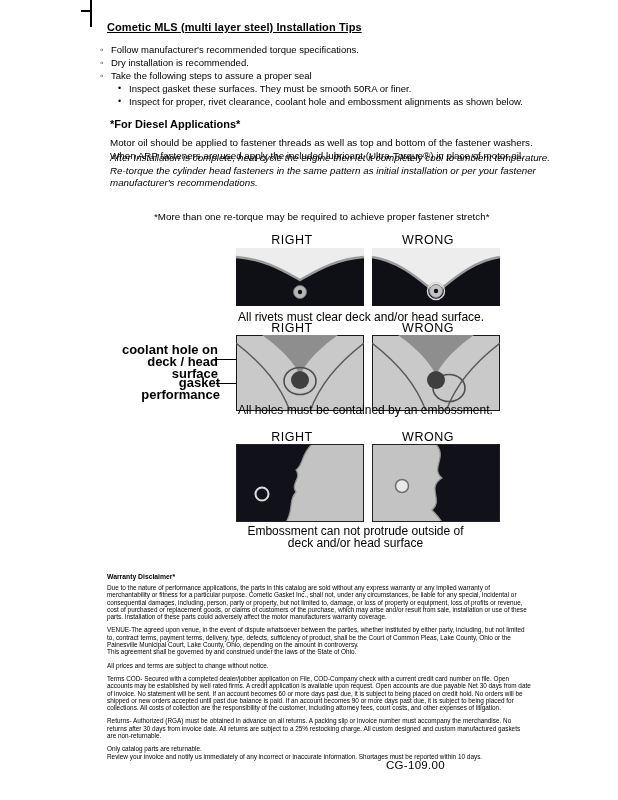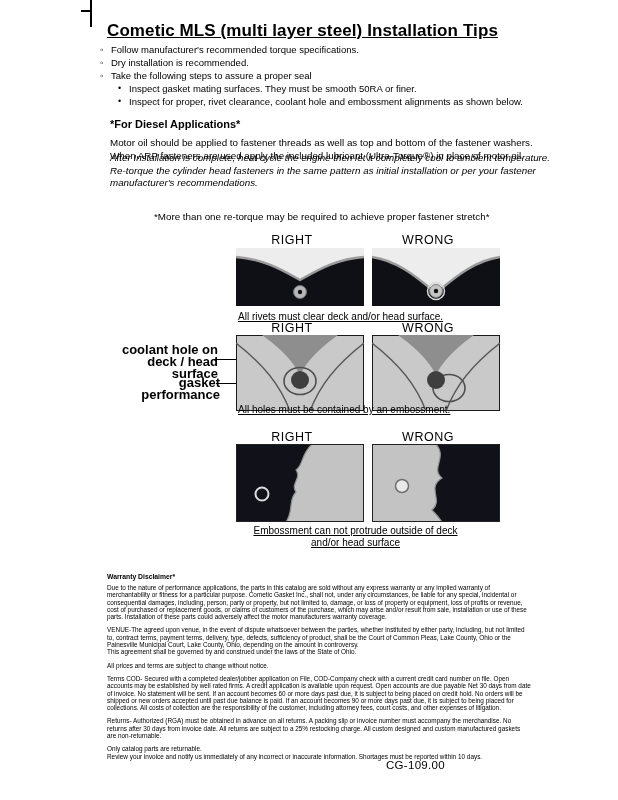--- a/index.html
+++ b/index.html
@@ -10,21 +10,21 @@
     overflow:hidden;
   }
   .page { position:absolute; inset:0; background:#fff; }
 
   
   .crop-v { position:absolute; left:90px; top:0; width:2px; height:27px; background:#000; }
   .crop-h { position:absolute; left:81px; top:10px; width:9px; height:2px; background:#000; }
 
   .title {
     position:absolute; left:107px; top:21px;
-    font-size:17px; font-weight:bold; text-decoration:underline;
+    font-size:11px; font-weight:bold; text-decoration:underline;
     letter-spacing:0.1px;
   }
 
   .tips { position:absolute; left:100px; top:43px; width:460px; font-size:9.5px; }
   .tip-row { display:flex; line-height:13px; }
   .tip-row.sub { padding-left:18px; }
   .b-marker { width:11px; flex:0 0 11px; font-size:10px; }
   .b-marker.filled { font-size:9px; }
 
   .diesel-heading {
@@ -40,21 +40,21 @@
   .para.p3 { top:211px;margin-left:44px; }
 
   
   .dg-labels {
     position:absolute; left:228px; width:264px;
     display:flex; gap:8px;
   }
   .dg-labels span { width:128px; text-align:center; font-size:12.5px; letter-spacing:0.5px; }
   .dg-row { position:absolute; left:236px; display:flex; gap:8px; }
   .panel { display:block; }
-  .dg-caption { position:absolute; left:238px; font-size:10px; line-height:12px;text-decoration:underline; }
+  .dg-caption { position:absolute; left:238px; font-size:12px; line-height:12px; }
 
   .labels-r1 { top:233px; } .row-r1 { top:248px; } .cap-1 { top:311px; }
   .labels-r2 { top:321px; } .row-r2 { top:335px; } .cap-2 { top:404px; }
   .labels-r3 { top:430px; } .row-r3 { top:444px; } .cap-3 { top:525px; width:235px;text-align:center; }
 
   .callout { position:absolute; font-size:13px; line-height:12px; text-align:right;font-weight:bold; }
   .callout-1 { left:118px; top:344px; width:100px; }
   .callout-2 { left:116px; top:377px; width:104px; }
   .leader { position:absolute; height:0; border-top:1px solid #000; }
   .leader-1 { left:214px; top:359px; width:80px; }
@@ -88,21 +88,21 @@
     <div class="tip-row">
       <span class="b-marker">◦</span>
       <span class="b-text">Dry installation is recommended.</span>
     </div>
     <div class="tip-row">
       <span class="b-marker">◦</span>
       <span class="b-text">Take the following steps to assure a proper seal</span>
     </div>
     <div class="tip-row sub">
       <span class="b-marker filled">•</span>
-      <span class="b-text">Inspect gasket mating surfaces.  They must be smooth 50RA or finer.</span>
+      <span class="b-text">Inspect gasket these surfaces.  They must be smooth 50RA or finer.</span>
     </div>
     <div class="tip-row sub">
       <span class="b-marker filled">•</span>
       <span class="b-text">Inspect for proper, rivet clearance, coolant hole and embossment alignments as shown below.</span>
     </div>
   </div>
 
   <div class="diesel-heading">*For Diesel Applications*</div>
   <p class="para p1">Motor oil should be applied to fastener threads as well as top and bottom of the fastener washers. When ARP fasteners are used apply the included lubricant (Ultra-Torque®) in place of motor oil.</p>
   <p class="para p2">After Installation is complete, heat cycle the engine then let it completely cool to ambient temperature. Re-torque the cylinder head fasteners in the same pattern as initial installation or per your fastener manufacturer's recommendations.</p>

